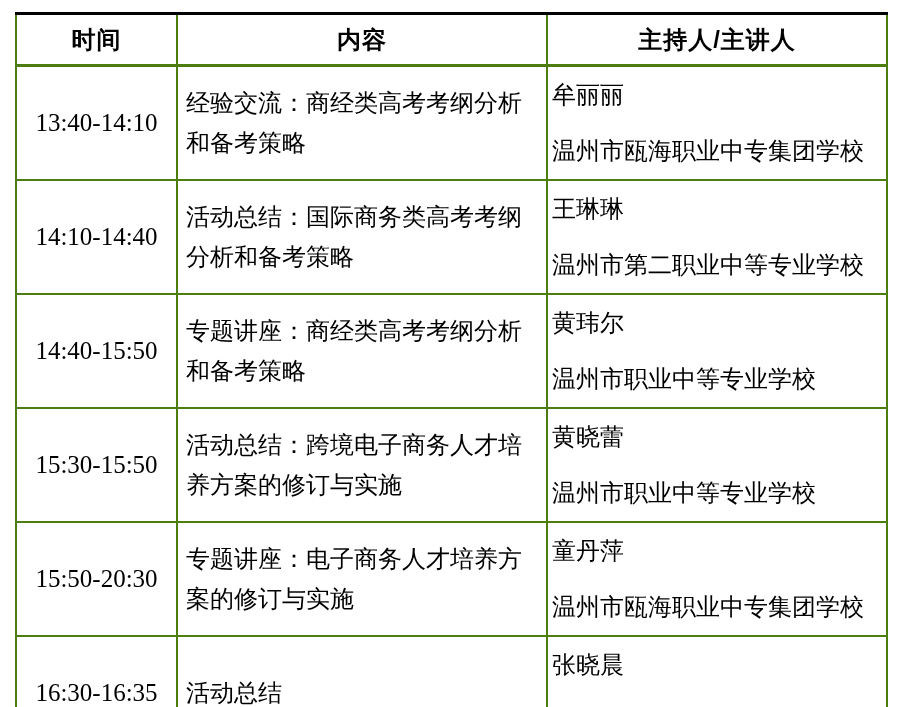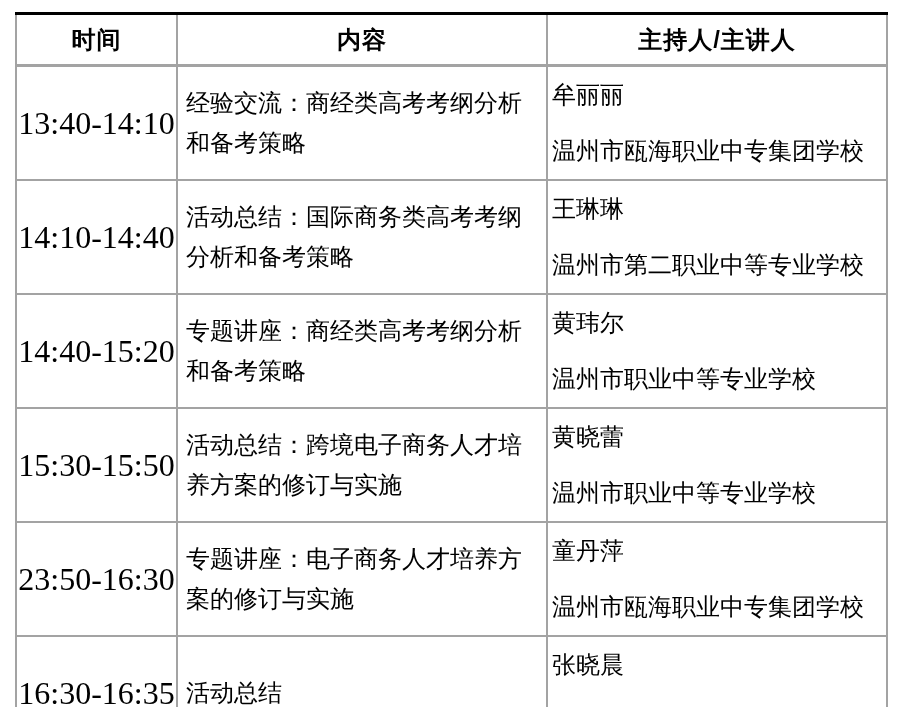--- a/index.html
+++ b/index.html
@@ -19,40 +19,40 @@
     width: 871px;
     border-collapse: collapse;
     table-layout: fixed;
     border: 2px solid #000000;
     border-top-width: 3px;
   }
   col.c-time    { width: 161px; }
   col.c-content { width: 370px; }
   col.c-speaker { width: 340px; }
   th, td {
-    border: 2px solid #a3a3a3;
+    border: 2px solid #4d7c0f;
     vertical-align: middle;
     overflow: hidden;
   }
   thead th {
     height: 47px;
     font-size: 24px;
     font-weight: bold;
     text-align: center;
     border-bottom-width: 3px;
     letter-spacing: 1px;
   }
   tbody td {
     height: 100px;
     font-size: 24px;
   }
   td.time-cell {
     text-align: center;
     font-family: "Liberation Serif", "DejaVu Serif", serif;
-    font-size: 32px;
+    font-size: 25px;
   }
   td.content-cell {
     text-align: left;
     padding: 6px 10px 6px 8px;
     line-height: 1.65;
   }
   td.speaker-cell {
     text-align: left;
     padding: 4px 4px;
   }
@@ -98,21 +98,21 @@
       <span>活动总结：国际商务类高考考纲分析和备考策略</span>
     </td>
     <td class="speaker-cell">
       <div class="speaker-name">王琳琳</div>
       <div class="speaker-school">温州市第二职业中等专业学校</div>
     </td>
   </tr>
 
   <tr>
     <td class="time-cell">
-      <span>14:40-15:20</span>
+      <span>14:40-15:50</span>
     </td>
     <td class="content-cell">
       <span>专题讲座：商经类高考考纲分析和备考策略</span>
     </td>
     <td class="speaker-cell">
       <div class="speaker-name">黄玮尔</div>
       <div class="speaker-school">温州市职业中等专业学校</div>
     </td>
   </tr>
 
@@ -124,21 +124,21 @@
       <span>活动总结：跨境电子商务人才培养方案的修订与实施</span>
     </td>
     <td class="speaker-cell">
       <div class="speaker-name">黄晓蕾</div>
       <div class="speaker-school">温州市职业中等专业学校</div>
     </td>
   </tr>
 
   <tr>
     <td class="time-cell">
-      <span>23:50-16:30</span>
+      <span>15:50-20:30</span>
     </td>
     <td class="content-cell">
       <span>专题讲座：电子商务人才培养方案的修订与实施</span>
     </td>
     <td class="speaker-cell">
       <div class="speaker-name">童丹萍</div>
       <div class="speaker-school">温州市瓯海职业中专集团学校</div>
     </td>
   </tr>
 

